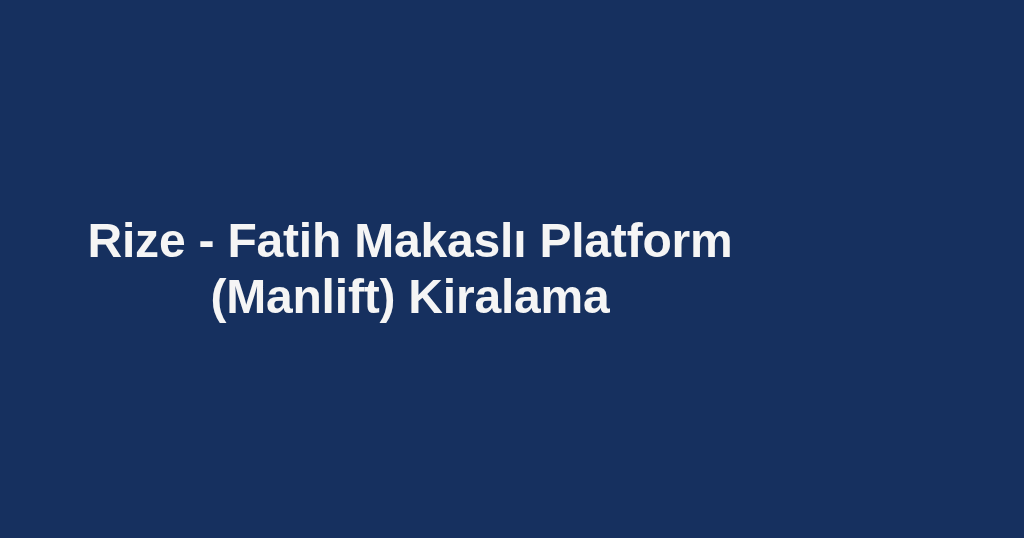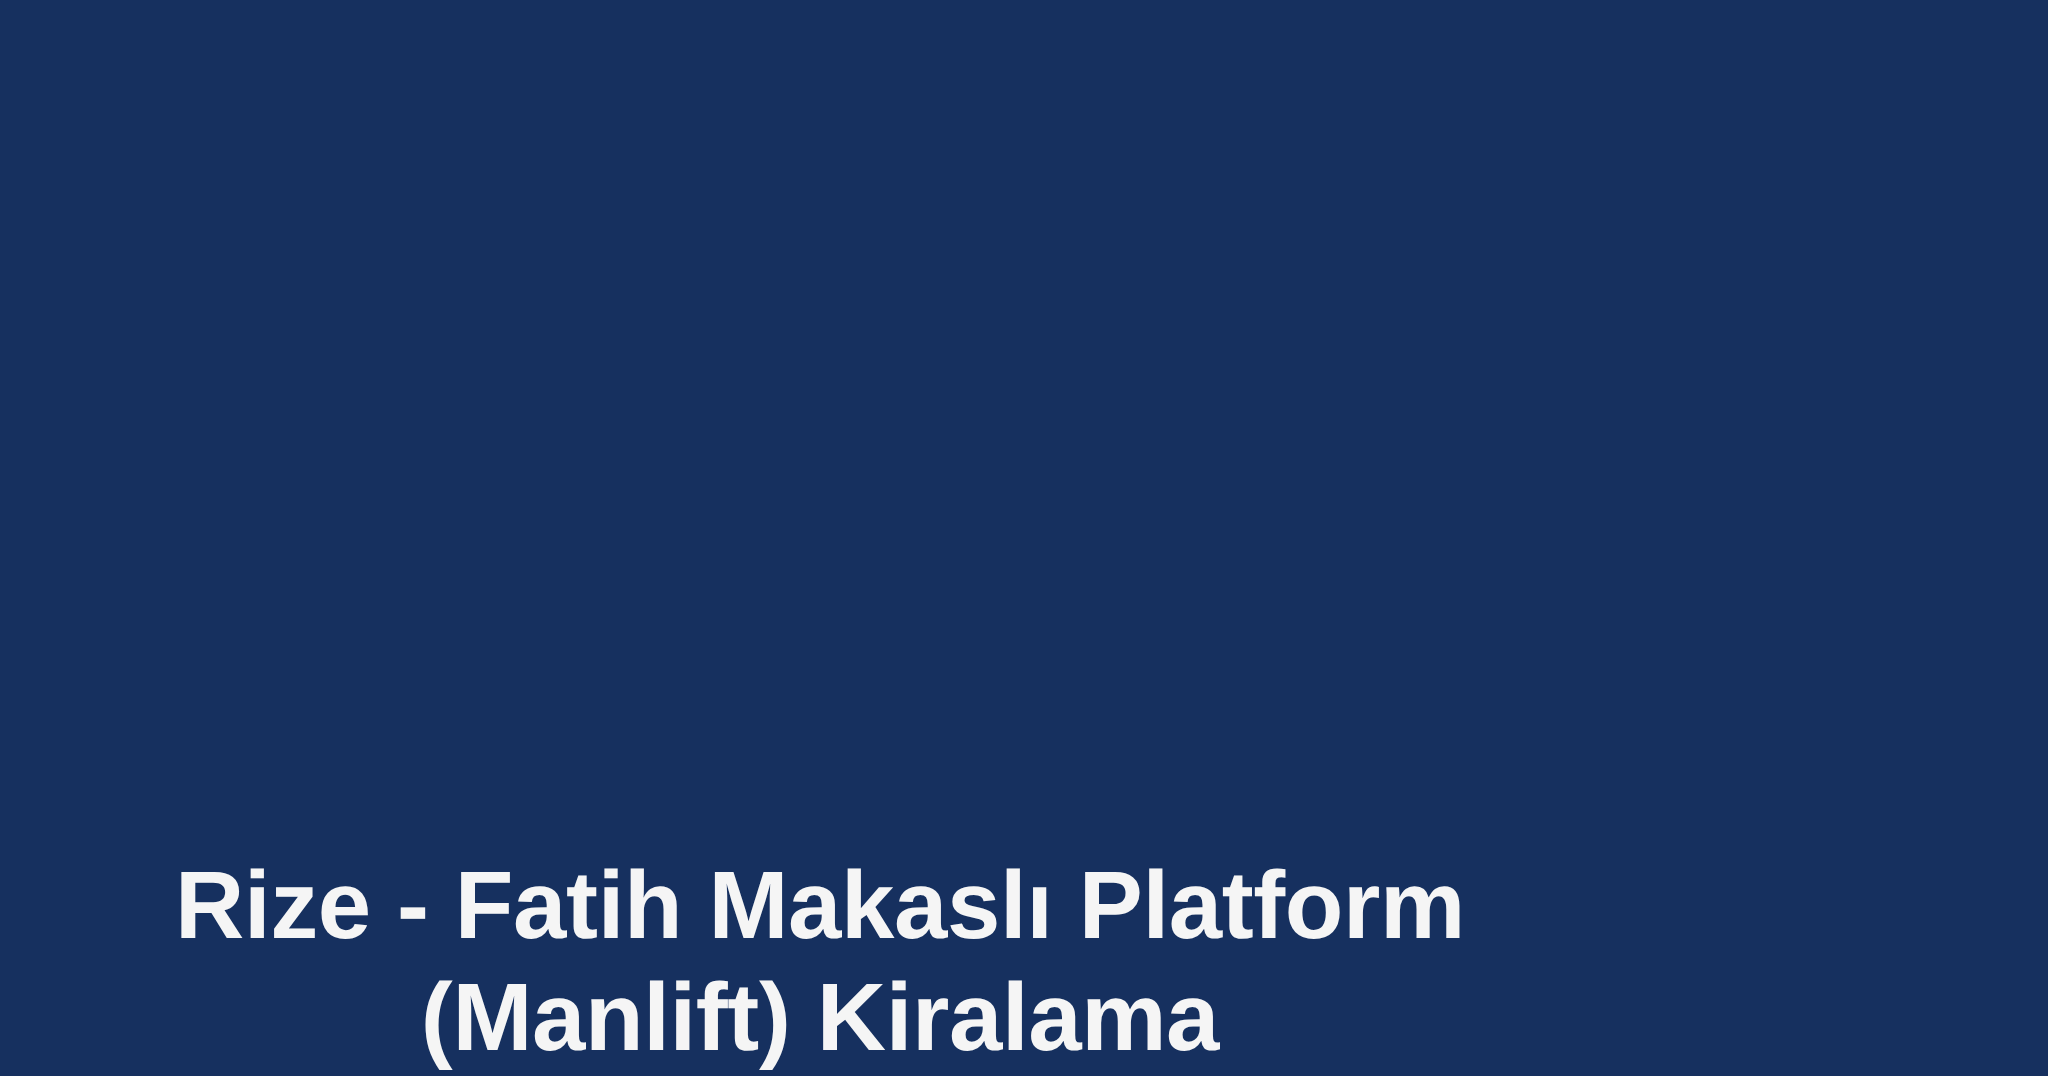--- a/index.html
+++ b/index.html
@@ -17,21 +17,21 @@
   }
 
   
   .og-card {
     position: relative;
     box-sizing: border-box;
     width: 820px;
     height: 538px;
     background-color: #16305f;
     display: flex;
-    align-items: flex-end;
+    align-items: center;
     justify-content: center;
     overflow: hidden;
   }
 
   .og-card__inner {
     width: 880px;
     display: block;
     text-align: center;
     
     transform: translateY(0px);

